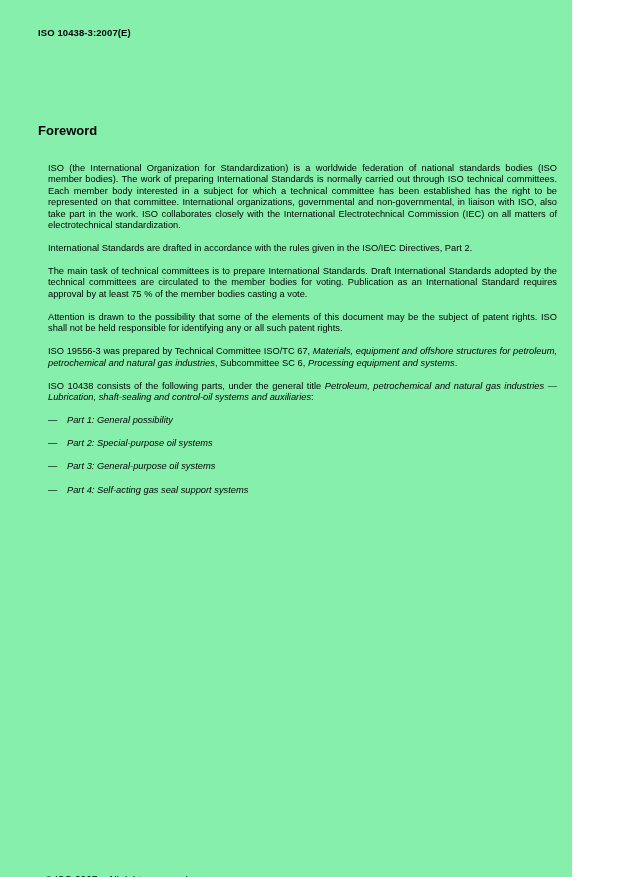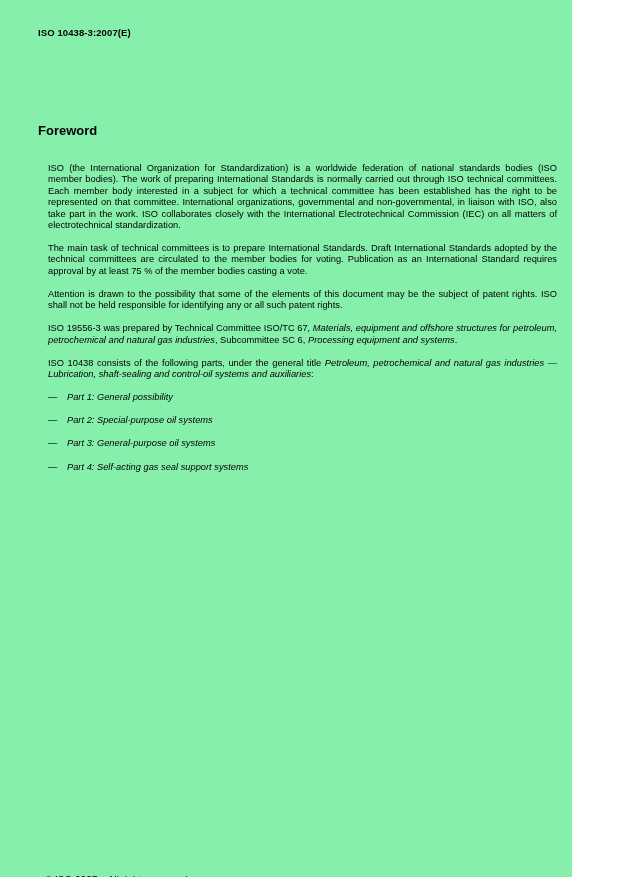--- a/index.html
+++ b/index.html
@@ -85,20 +85,21 @@
 <div class="page">
 
   <div class="running-header">ISO 10438-3:2007(E)</div>
 
   <h1 class="foreword-title">Foreword</h1>
 
   <div class="body-text">
 
     <p>ISO (the International Organization for Standardization) is a worldwide federation of national standards bodies (ISO member bodies). The work of preparing International Standards is normally carried out through ISO technical committees. Each member body interested in a subject for which a technical committee has been established has the right to be represented on that committee. International organizations, governmental and non-governmental, in liaison with ISO, also take part in the work. ISO collaborates closely with the International Electrotechnical Commission (IEC) on all matters of electrotechnical standardization.</p>
 
+    <p><span>International Standards are drafted in accordance with the rules given in the ISO/IEC Directives, Part 2.</span></p>
 
     <p>The main task of technical committees is to prepare International Standards. Draft International Standards adopted by the technical committees are circulated to the member bodies for voting. Publication as an International Standard requires approval by at least 75 % of the member bodies casting a vote.</p>
 
     <p>Attention is drawn to the possibility that some of the elements of this document may be the subject of patent rights. ISO shall not be held responsible for identifying any or all such patent rights.</p>
 
     <p><span>ISO 19556-3 was prepared by Technical Committee ISO/TC 67, </span><span class="it">Materials, equipment and offshore structures for petroleum, petrochemical and natural gas industries</span><span>, Subcommittee SC 6, </span><span class="it">Processing equipment and systems</span><span>.</span></p>
 
 
     <p><span>ISO 10438 consists of the following parts, under the general title </span><span class="it">Petroleum, petrochemical and natural gas industries — Lubrication, shaft-sealing and control-oil systems and auxiliaries</span><span>:</span></p>
 

